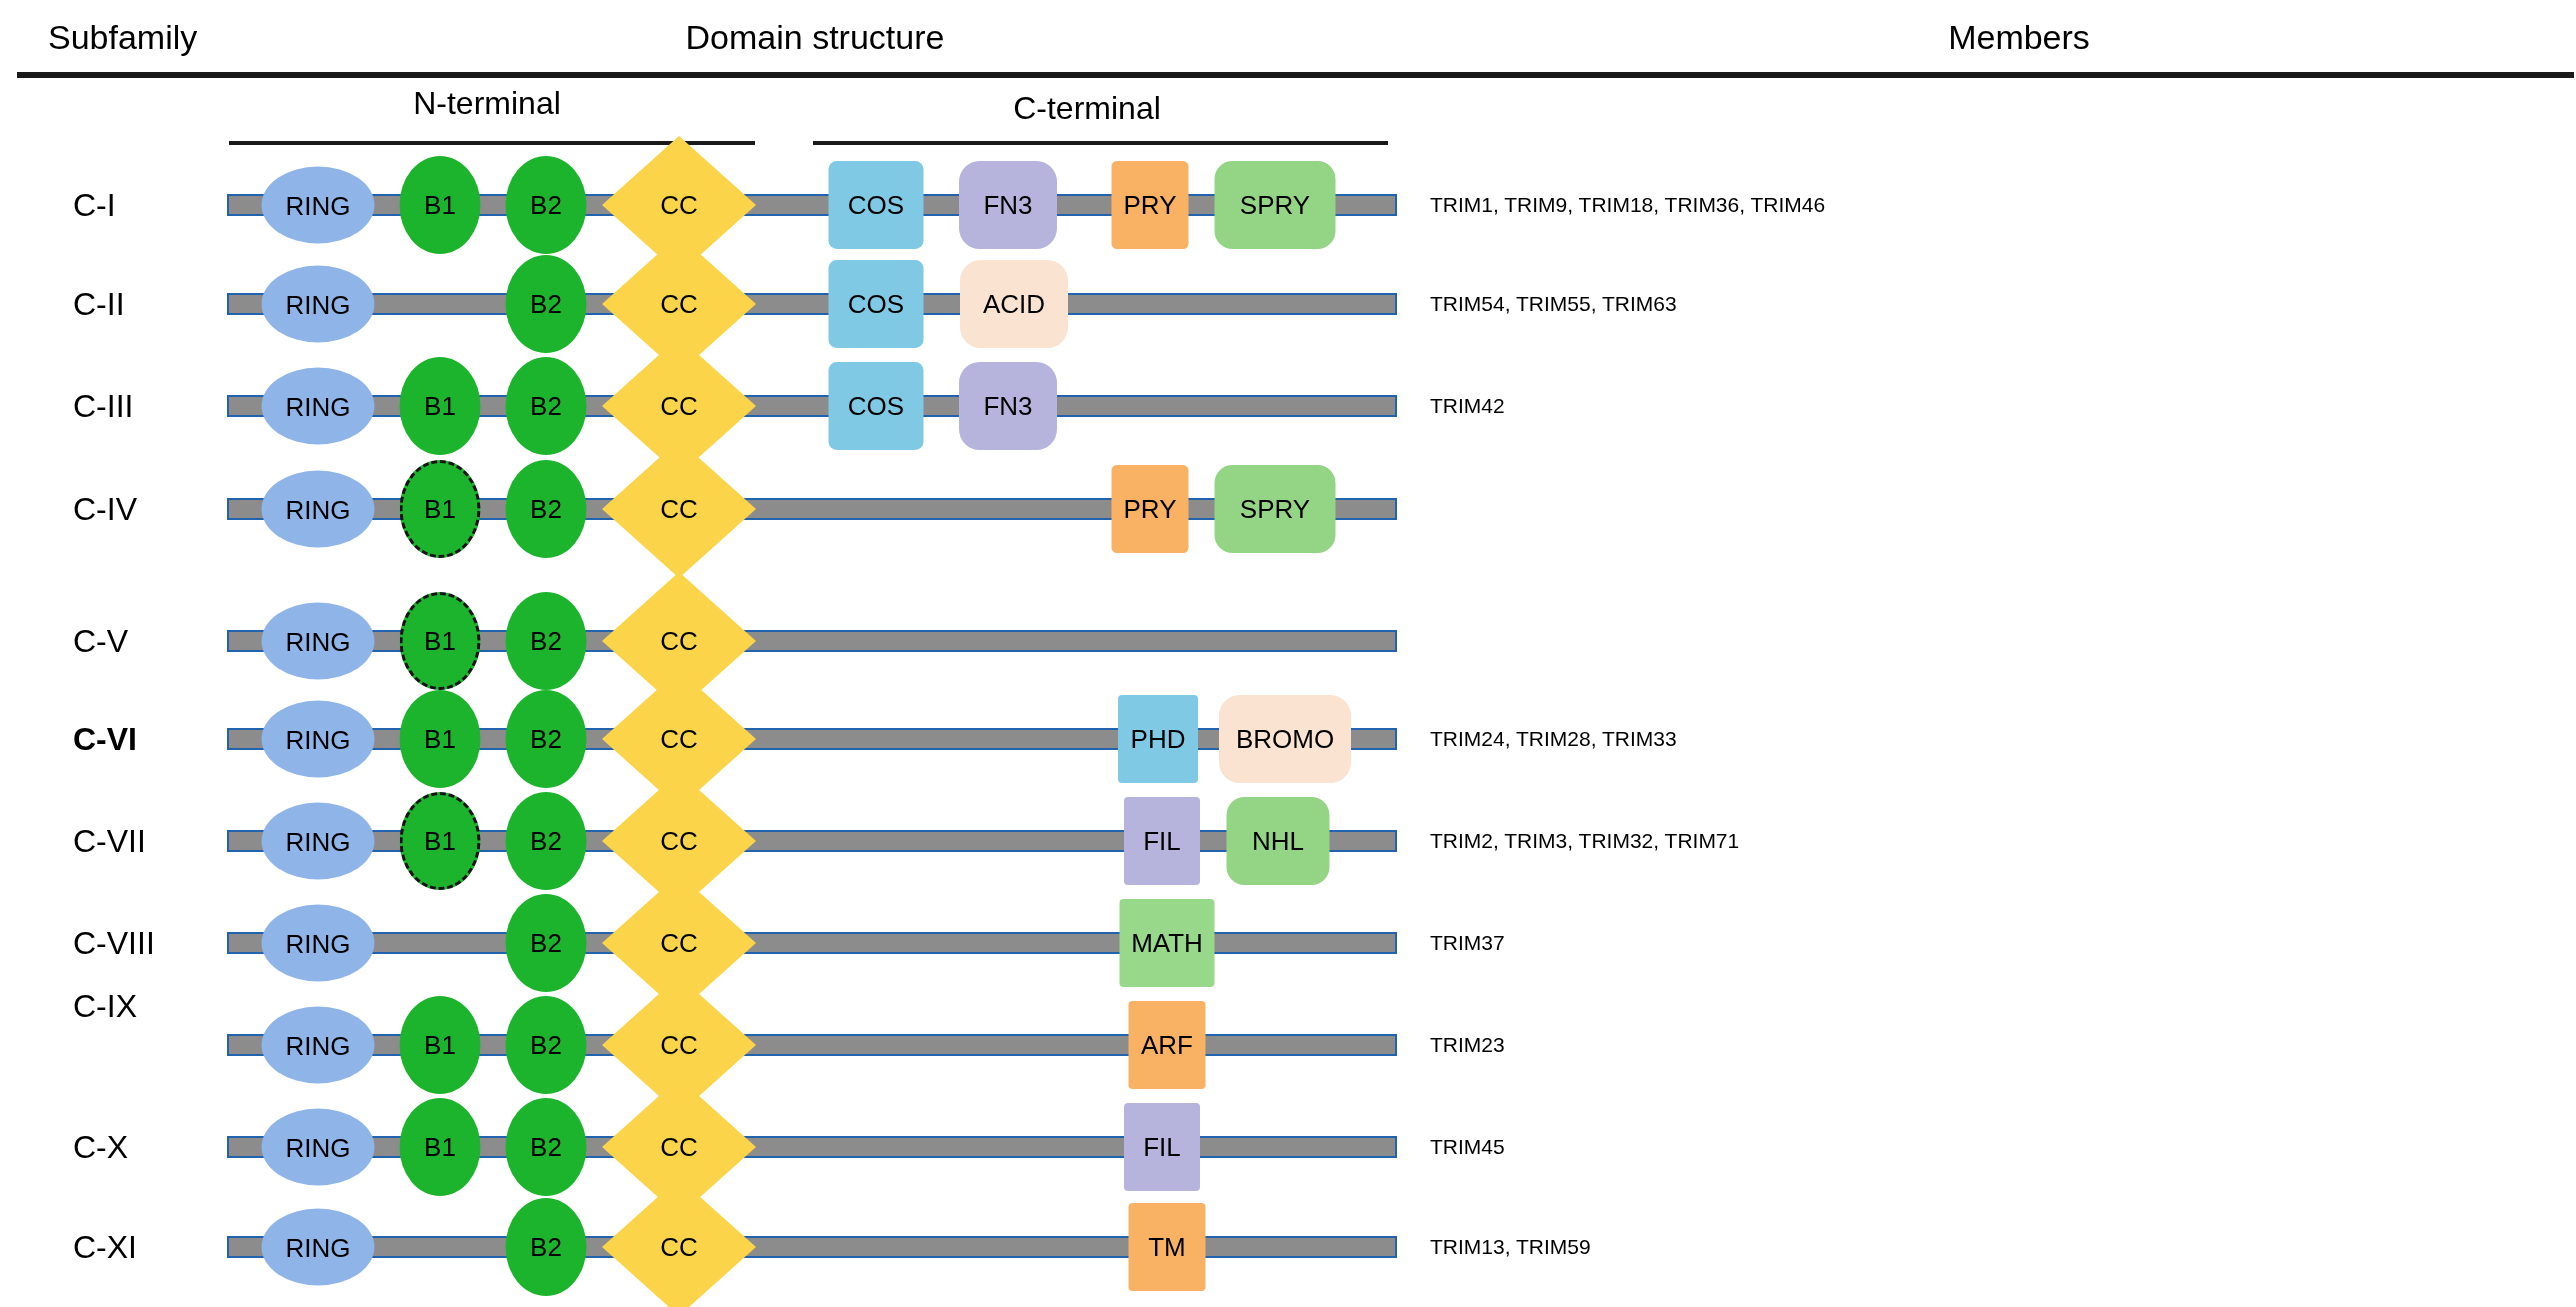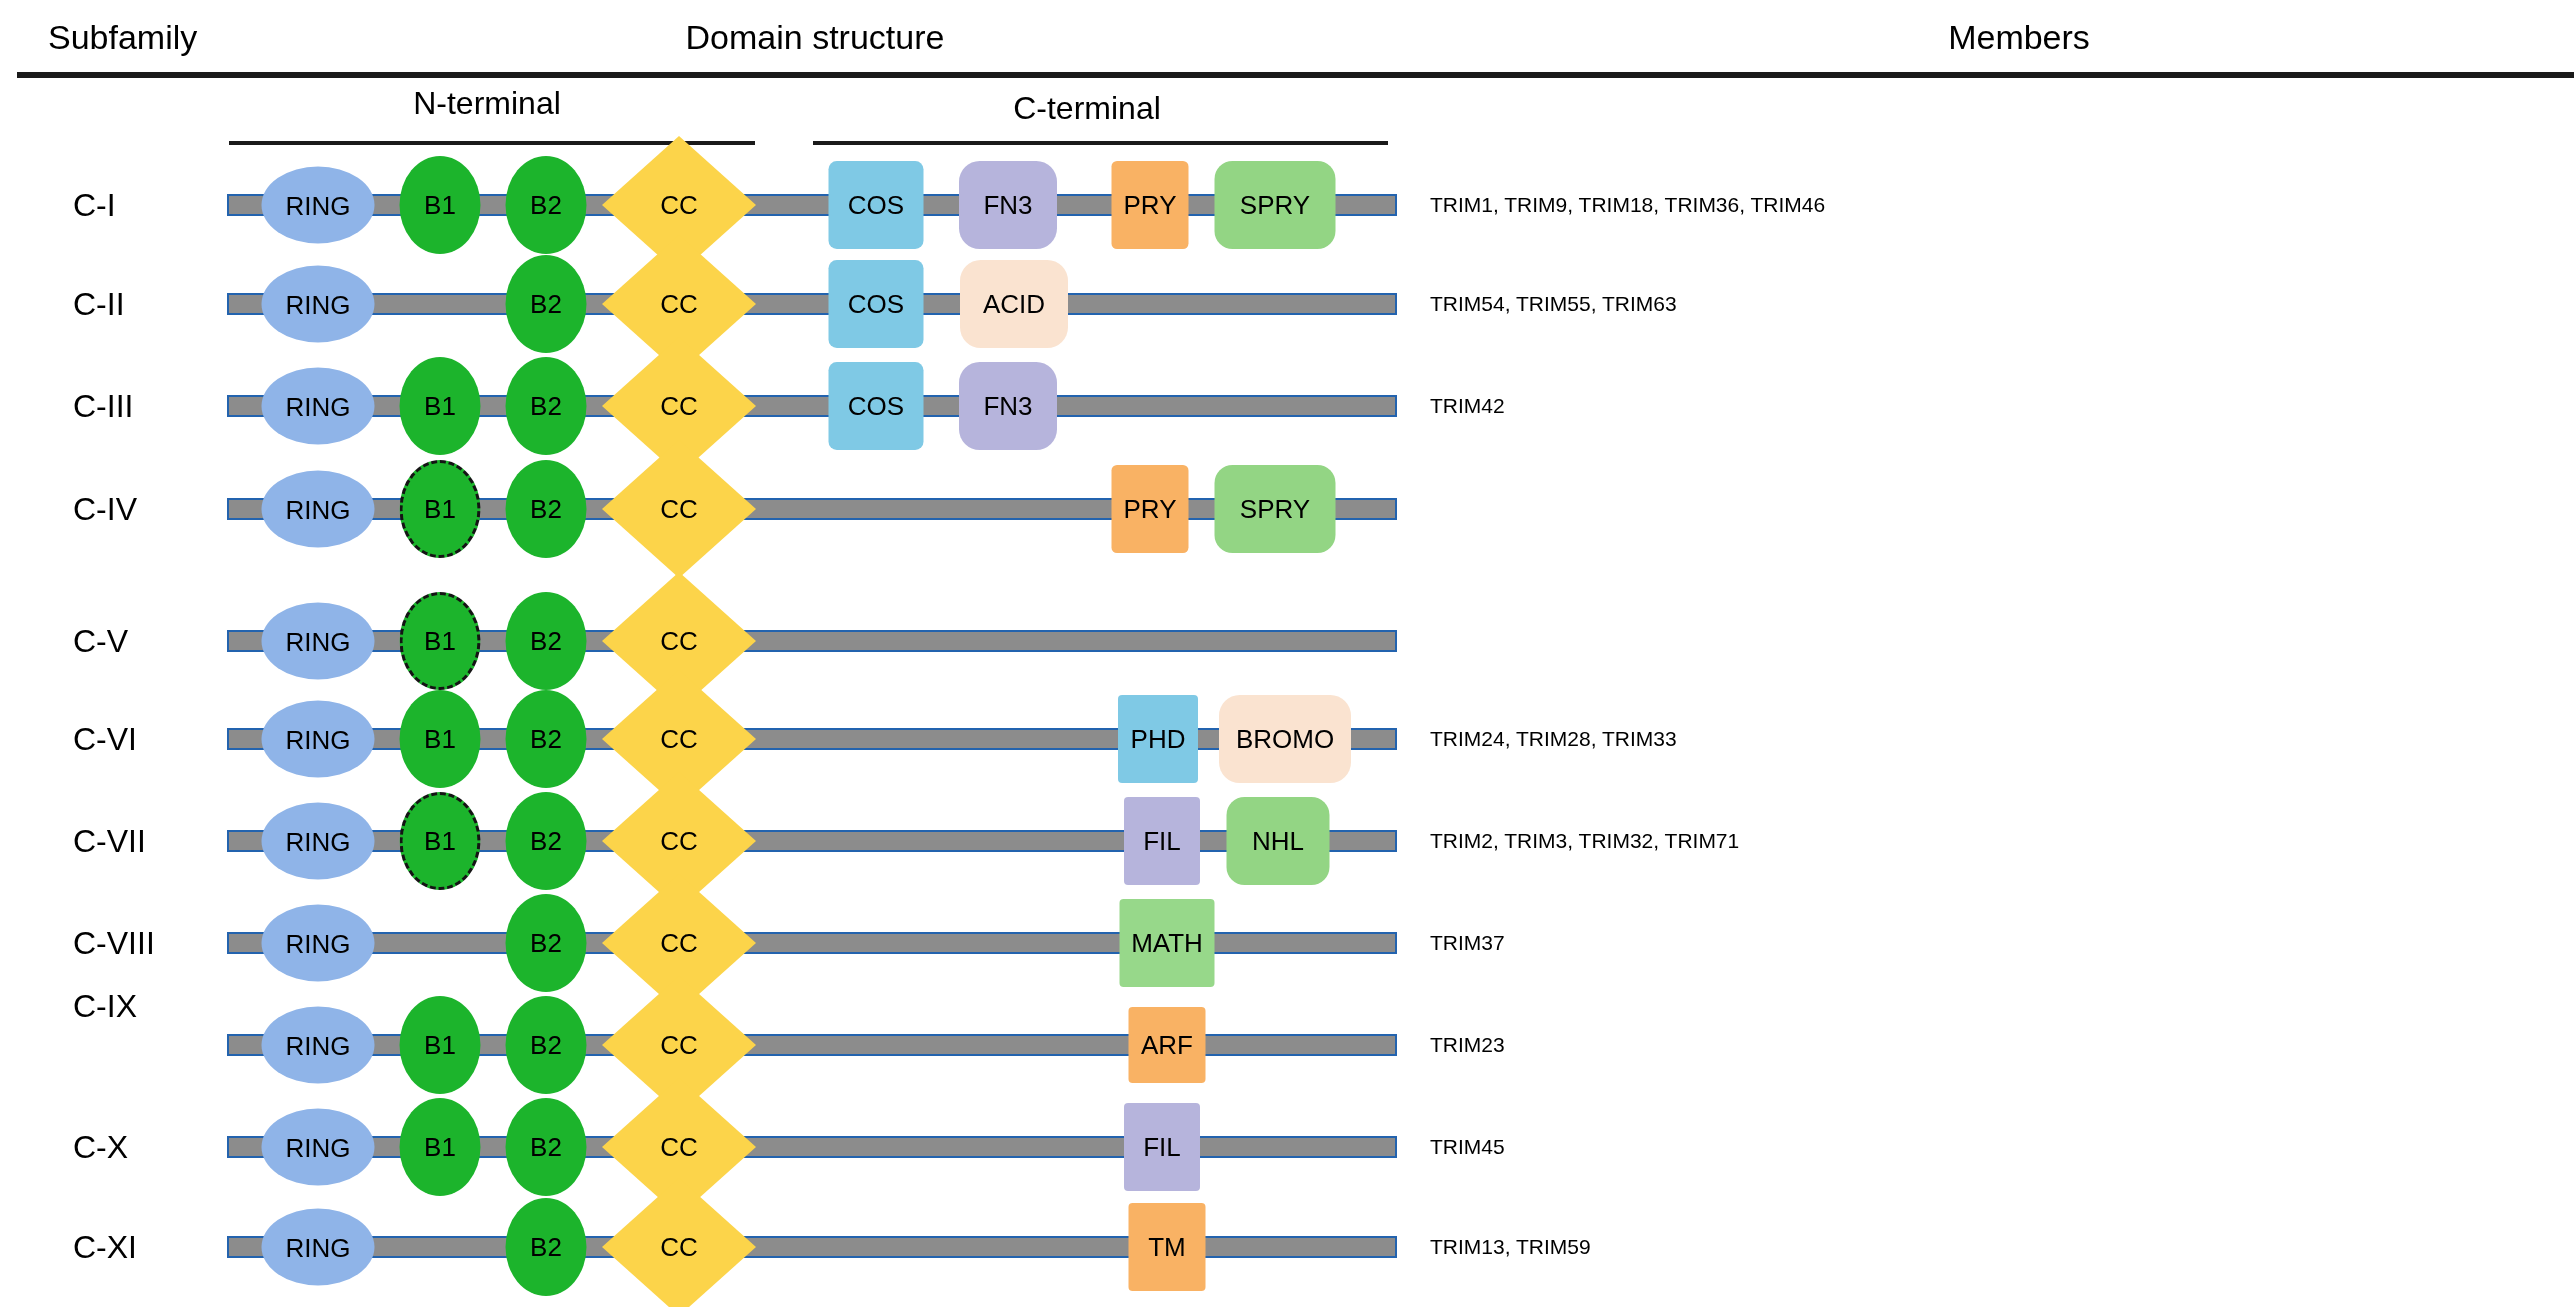--- a/index.html
+++ b/index.html
@@ -153,21 +153,21 @@
     </div>
     <div class="domain d-b dashed" style="top: 641px; left: 440px; width: 81px; height: 98px;">
       <span>B1</span>
     </div>
     <div class="domain d-b" style="top: 641px; left: 546px; width: 81px; height: 98px;">
       <span>B2</span>
     </div>
     <div class="domain d-cc" style="top: 641px; left: 679px; width: 154px; height: 138px;">
       <span>CC</span>
     </div>
-    <div class="row-label" style="top: 739px;">C-VI</div>
+    <div class="row-label" style="top: 739px; font-weight: bold;">C-VI</div>
     <div class="bar" style="top: 739px;"></div>
     <div class="domain d-ring" style="top: 739px; left: 318px; width: 113px; height: 77px;">
       <span>RING</span>
     </div>
     <div class="domain d-b" style="top: 739px; left: 440px; width: 81px; height: 98px;">
       <span>B1</span>
     </div>
     <div class="domain d-b" style="top: 739px; left: 546px; width: 81px; height: 98px;">
       <span>B2</span>
     </div>
@@ -224,21 +224,21 @@
     </div>
     <div class="domain d-b" style="top: 1045px; left: 440px; width: 81px; height: 98px;">
       <span>B1</span>
     </div>
     <div class="domain d-b" style="top: 1045px; left: 546px; width: 81px; height: 98px;">
       <span>B2</span>
     </div>
     <div class="domain d-cc" style="top: 1045px; left: 679px; width: 154px; height: 138px;">
       <span>CC</span>
     </div>
-    <div class="domain d-rect r-arf" style="top: 1045px; left: 1167px; width: 77px; height: 76px;">
+    <div class="domain d-rect r-arf" style="top: 1045px; left: 1167px; width: 77px; height: 88px;">
       <span>ARF</span>
     </div>
     <div class="members" style="top: 1045px;">TRIM23</div>
     <div class="row-label" style="top: 1147px;">C-X</div>
     <div class="bar" style="top: 1147px;"></div>
     <div class="domain d-ring" style="top: 1147px; left: 318px; width: 113px; height: 77px;">
       <span>RING</span>
     </div>
     <div class="domain d-b" style="top: 1147px; left: 440px; width: 81px; height: 98px;">
       <span>B1</span>

